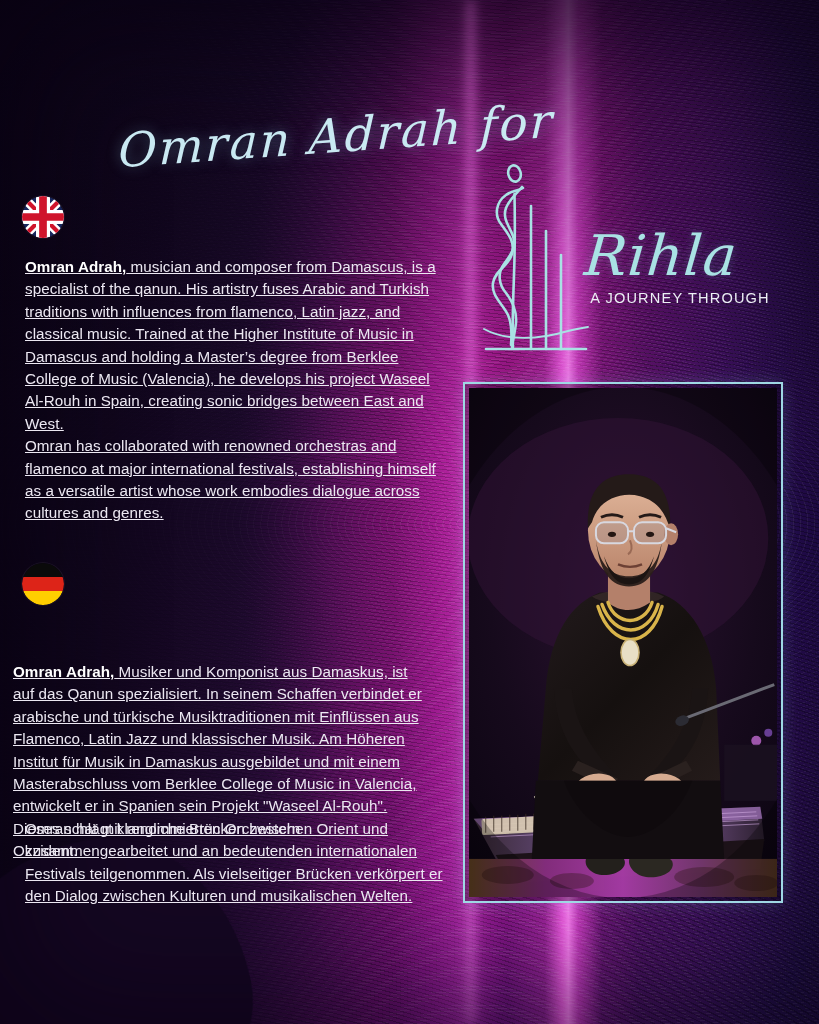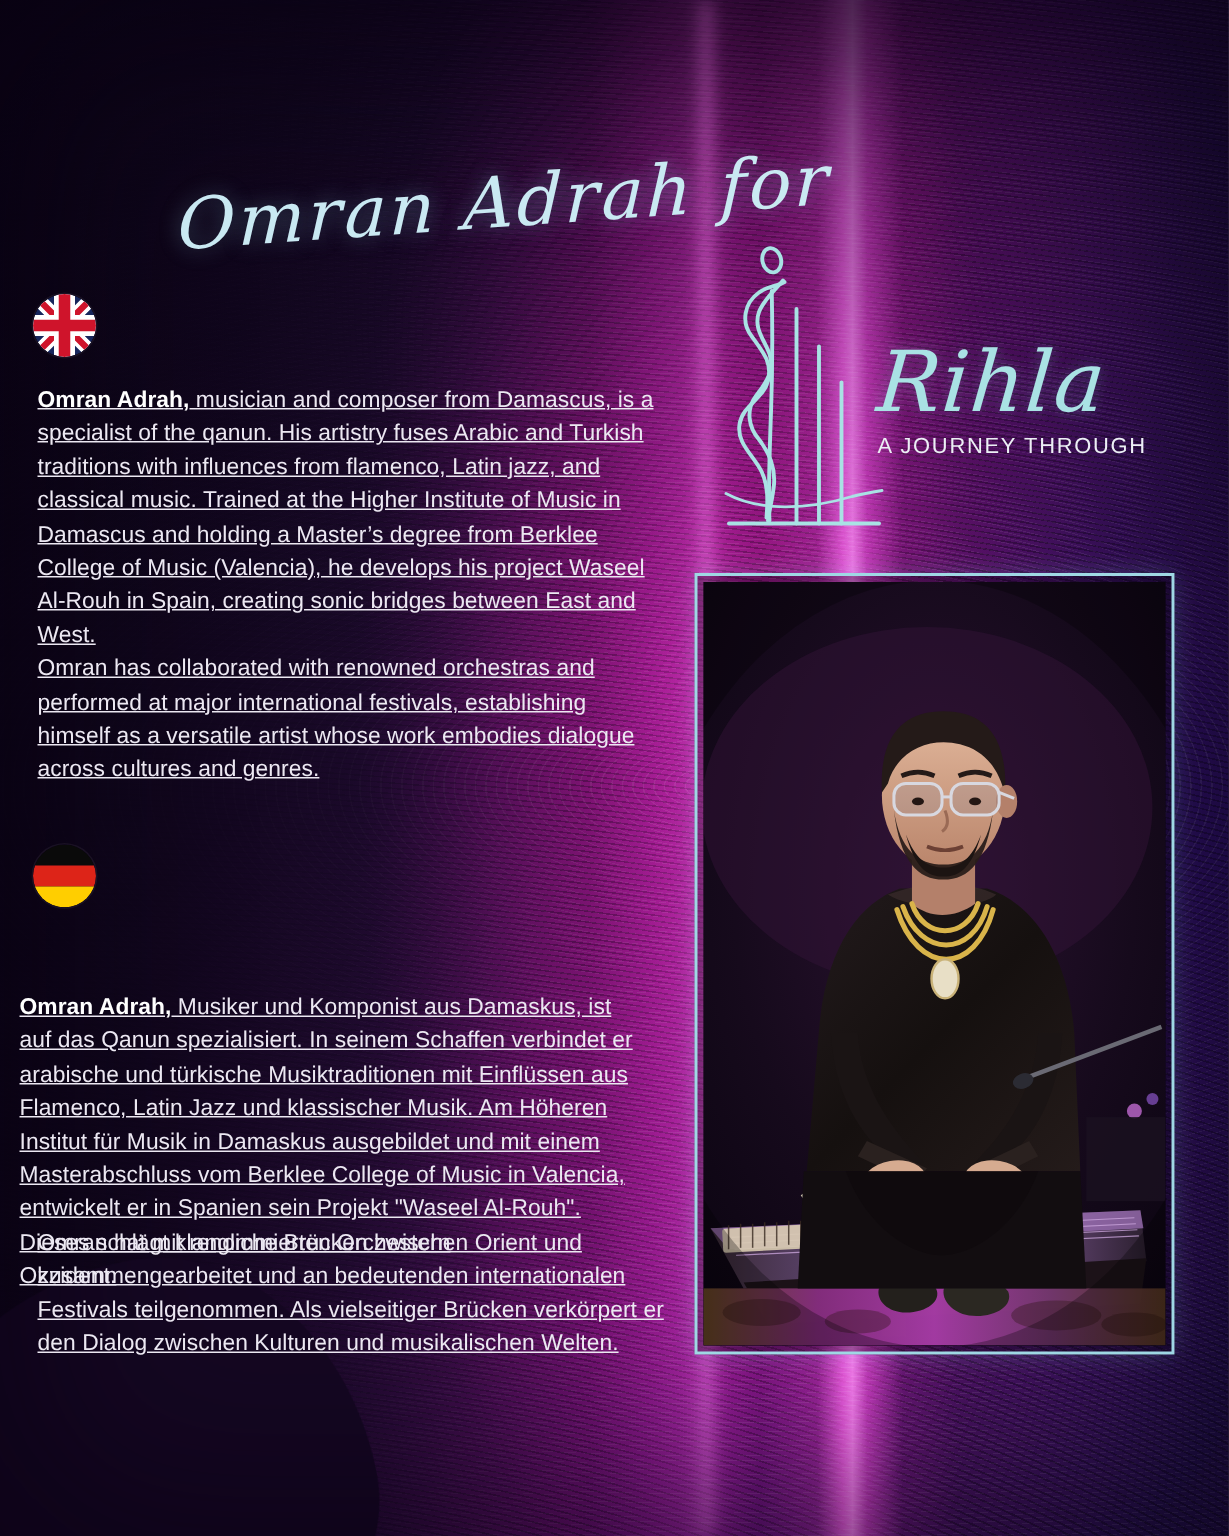--- a/index.html
+++ b/index.html
@@ -162,20 +162,21 @@
     transform:skewX(-5deg);
     display:block;
   }
   .logo-tag{
     display:block;
     margin-top:4px;
     color:#eceff5;
     font-size:14.6px;
     line-height:19px;
     letter-spacing:1.15px;
+    text-align:center;
     width:190px;
   }
 
   
   .photo-frame{
     position:absolute;
     left:463px; top:382px;
     width:320px; height:521px;
     border:2px solid #9fd8e4;
     padding:4px;
@@ -228,21 +229,21 @@
           <path d="M-8,-8 L68,68 M68,-8 L-8,68" stroke="#ffffff" stroke-width="13"></path>
           <path d="M-8,-8 L68,68 M68,-8 L-8,68" stroke="#cf142b" stroke-width="6"></path>
           <path d="M30,-8 L30,68 M-8,30 L68,30" stroke="#ffffff" stroke-width="20"></path>
           <path d="M30,-8 L30,68 M-8,30 L68,30" stroke="#cf142b" stroke-width="11"></path>
         </g>
       </svg>
     </div>
 
     <div class="para" id="en-text">
       <p class="blk"><b>Omran Adrah,</b><span> musician and composer from Damascus, is a specialist of the qanun. His artistry fuses Arabic and Turkish traditions with influences from flamenco, Latin jazz, and classical music. Trained at the Higher Institute of Music in Damascus and holding a Master’s degree from Berklee College of Music (Valencia), he develops his project Waseel Al-Rouh in Spain, creating sonic bridges between East and West.</span></p>
-      <p class="blk">Omran has collaborated with renowned orchestras and performed at major international festivals, establishing himself as a versatile artist whose work embodies dialogue across cultures and genres.</p>
+      <p class="blk">Omran has collaborated with renowned orchestras and flamenco at major international festivals, establishing himself as a versatile artist whose work embodies dialogue across cultures and genres.</p>
     </div>
 
     <div class="flag flag-de">
       <svg class="de-svg" viewBox="0 0 60 60">
         <defs>
             <clipPath id="declip">
               <circle cx="30" cy="30" r="30"></circle>
             </clipPath>
           </defs>
         <g clip-path="url(#declip)">

